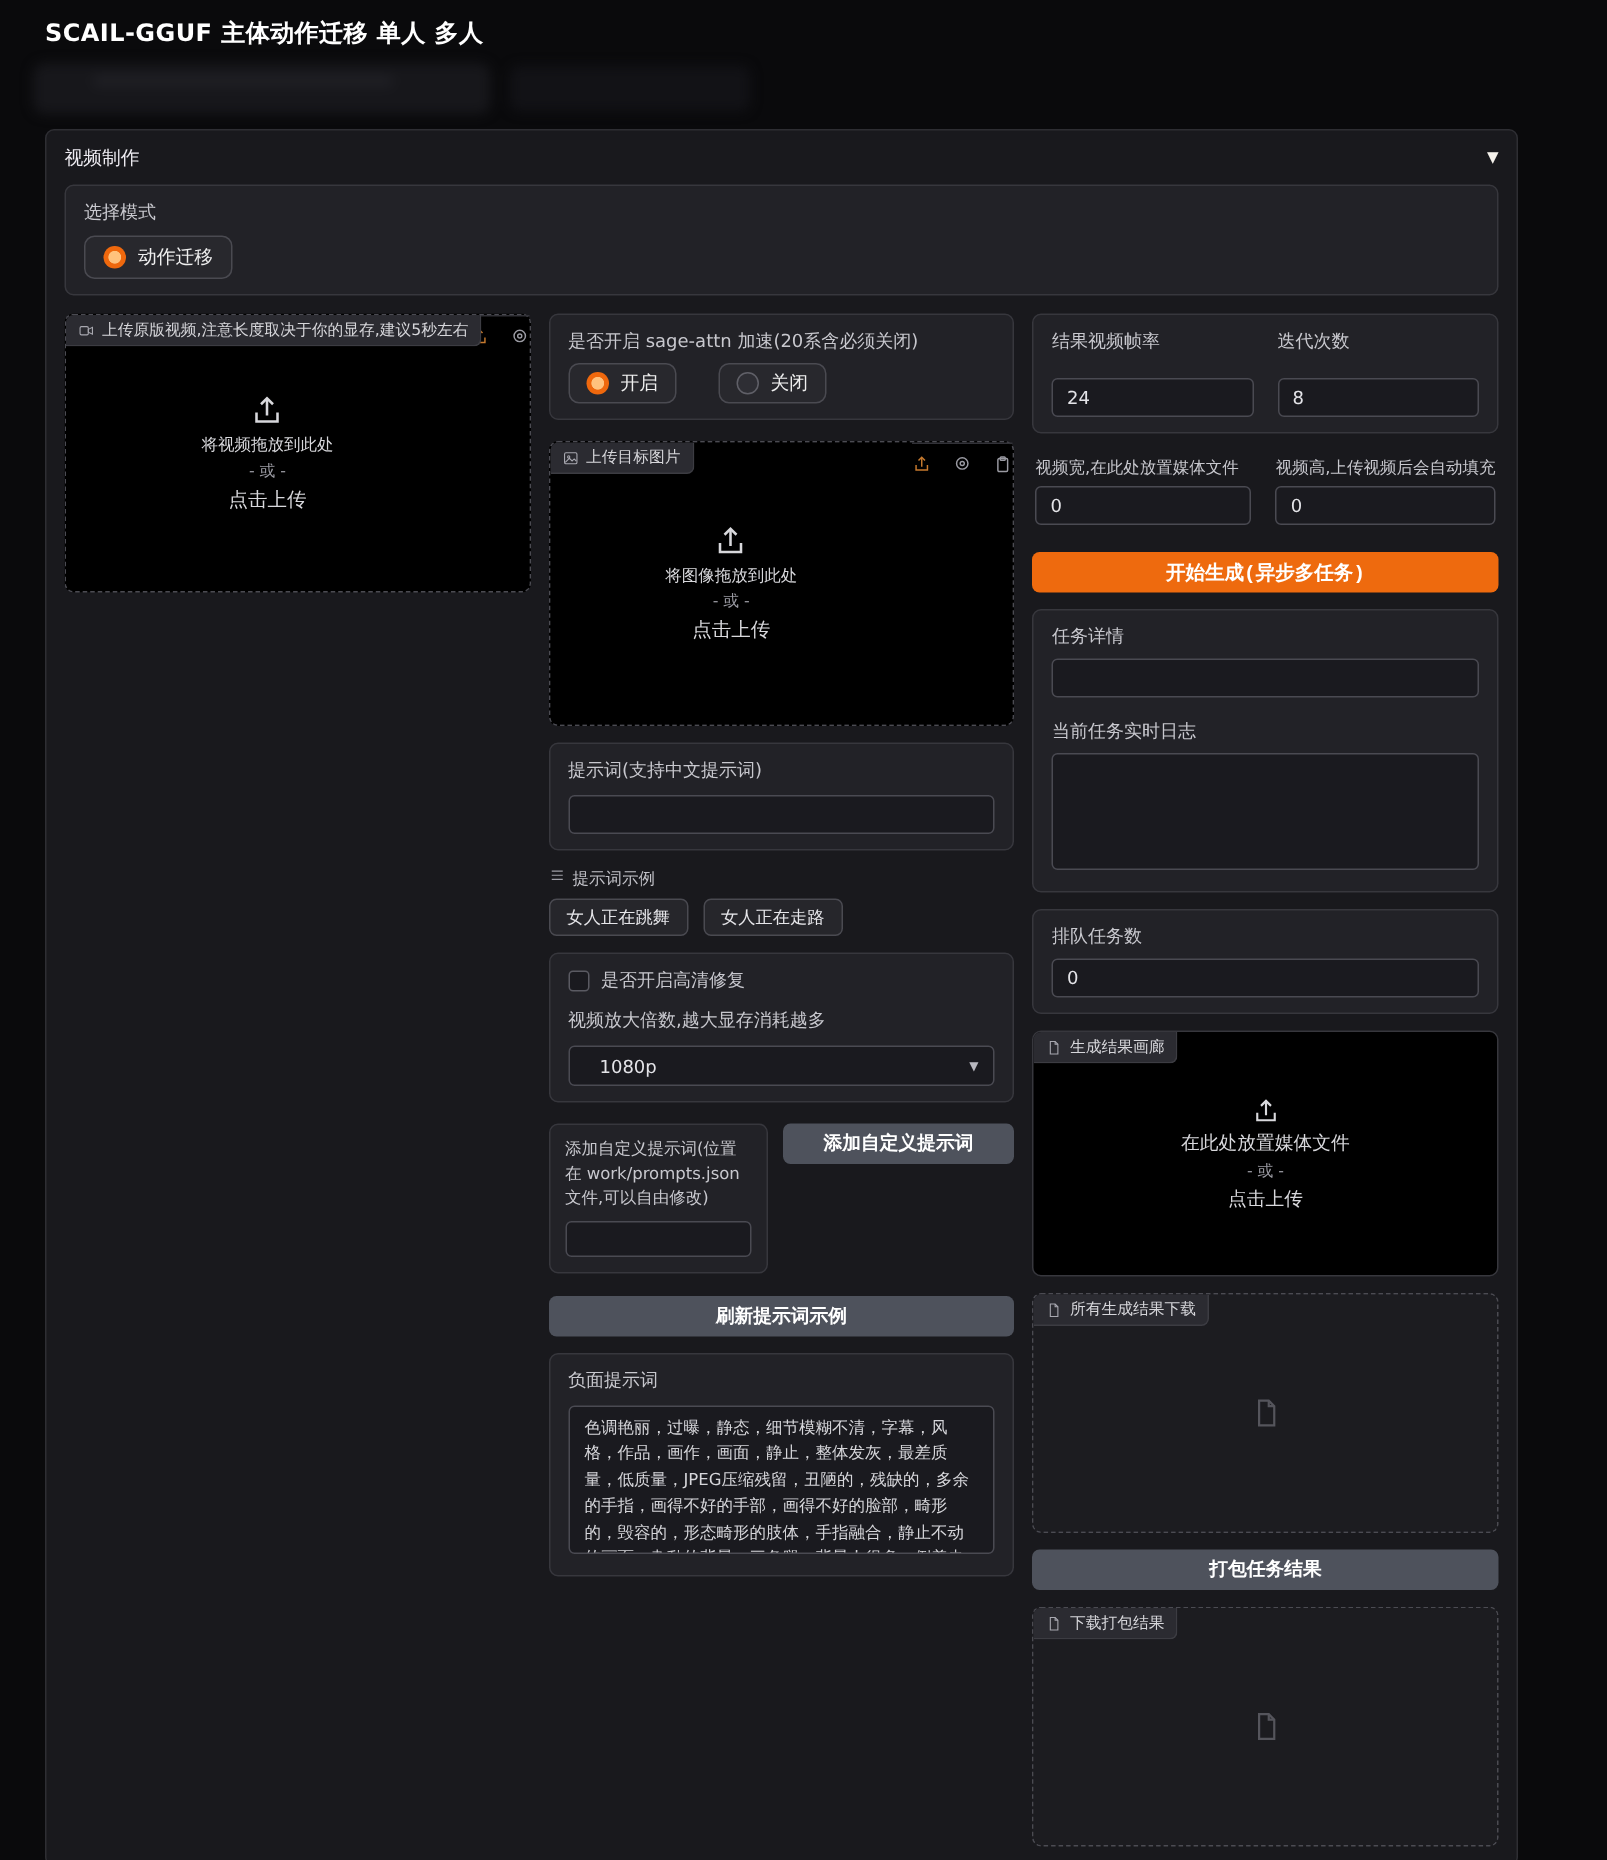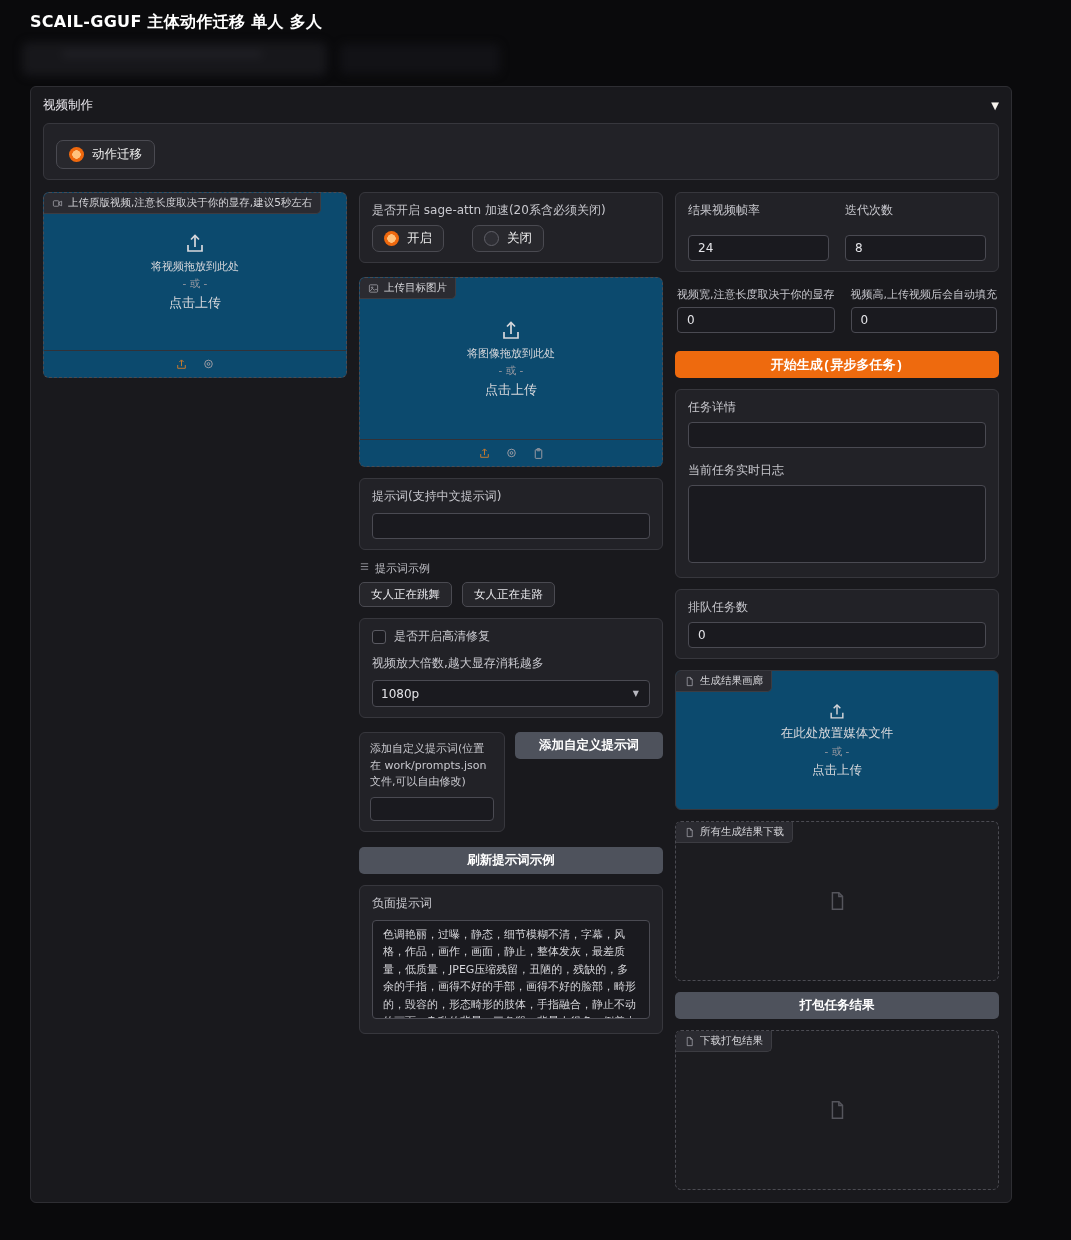--- a/index.html
+++ b/index.html
@@ -60,21 +60,21 @@
     padding:5px 12px;margin-top:7px;cursor:pointer;font-size:12.5px;color:#efefef;
   }
   .rdot{width:15px;height:15px;border-radius:50%;display:inline-block;flex:0 0 auto}
   .rdot.sel{background:radial-gradient(circle at 50% 50%, #ffc27d 0 4px, #ef680d 4.5px 100%)}
   .rdot.unsel{background:#2e2e34;border:1.5px solid #606068}
 
   .grid3{display:grid;grid-template-columns:1fr 1fr 1fr;gap:12px;margin-top:12px;align-items:start}
   .col{display:flex;flex-direction:column;gap:11px}
 
   
-  .upload{position:relative;border-radius:6px;background:#0c4a6e;display:flex;flex-direction:column}
+  .upload{position:relative;border-radius:6px;background:#000000;display:flex;flex-direction:row}
   .dashed{border:1px dashed var(--dash)}
   .solid{border:1px solid var(--block-border)}
   .chip{
     position:absolute;top:0;left:0;z-index:2;
     display:flex;align-items:center;gap:5px;
     background:var(--chip-bg);
     border-right:1px solid #3c3c42;border-bottom:1px solid #3c3c42;
     border-radius:5px 0 5px 0;
     padding:3px 8px;font-size:10.5px;color:#d6d6da;white-space:nowrap;
   }
@@ -112,21 +112,21 @@
     background:#26262b;border:1px solid #4a4a51;border-radius:5px;
     color:#e6e6ea;font-size:11.5px;padding:4px 11px;cursor:pointer;
     font-family:"DejaVu Sans","Liberation Sans",sans-serif;
   }
 
   .check-row{display:flex;align-items:center;gap:8px}
   .cb{width:14px;height:14px;border:1px solid #5a5a62;border-radius:3px;background:#1a1a1f;flex:0 0 auto;cursor:pointer}
   .select{
     position:relative;height:27px;background:var(--input-bg);
     border:1px solid var(--input-border);border-radius:4px;
-    display:flex;align-items:center;padding:0 8px;font-size:12px;color:#e4e4e8;cursor:pointer;
+    display:flex;align-items:center;padding:0 20px;font-size:12px;color:#e4e4e8;cursor:pointer;
   }
   .select .caret{position:absolute;right:10px;font-size:8px;color:#b8b8c0}
 
   .custom-row{display:grid;grid-template-columns:146px 1fr;gap:10px;align-items:start}
   .btn{
     display:block;width:100%;border:none;border-radius:5px;height:27px;
     background:var(--btn-gray);color:#fff;font-size:12.5px;font-weight:bold;cursor:pointer;
     font-family:Liberation Mono, monospace;
   }
   .btn.primary{background:var(--accent);color:#fff;font-size:13px}
@@ -151,20 +151,21 @@
     <div class="b3"></div>
   </div>
 
   <section class="panel">
     <div class="acc-head">
       <span class="acc-title">视频制作</span>
       <span class="acc-caret">▼</span>
     </div>
 
     <div class="block mode-block">
+      <span class="lbl">选择模式</span>
       <span class="radio-chip">
         <span class="rdot sel"></span>
         <span>动作迁移</span>
       </span>
     </div>
 
     <div class="grid3">
 
       <div class="col">
         <div class="upload dashed" style="height:186px">
@@ -305,21 +306,21 @@
             <input class="tb" type="text" value="24" style="">
           </div>
           <div class="fld">
             <span class="lbl">迭代次数</span>
             <input class="tb" type="text" value="8" style="">
           </div>
         </div>
 
         <div class="two-col" style="padding:4px 2px 2px 2px">
           <div class="fld">
-            <span class="lbl-sm">视频宽,注意长度取决于你的显存</span>
+            <span class="lbl-sm">视频宽,在此处放置媒体文件</span>
             <input class="tb" type="text" value="0" style="">
           </div>
           <div class="fld">
             <span class="lbl-sm">视频高,上传视频后会自动填充</span>
             <input class="tb" type="text" value="0" style="">
           </div>
         </div>
 
         <button class="btn primary" style="margin-top:5px">开始生成(异步多任务)</button>
 
@@ -328,21 +329,21 @@
           <input class="tb mt6" type="text" value="" style="">
           <span class="lbl" style="margin-top:14px">当前任务实时日志</span>
           <textarea class="ta mt6" style="height: 78px;"></textarea>
         </div>
 
         <div class="block">
           <span class="lbl">排队任务数</span>
           <input class="tb mt6" type="text" value="0" style="">
         </div>
 
-        <div class="upload solid" style="height:140px">
+        <div class="upload solid" style="height:164px">
           <div class="chip">
             <svg viewBox="0 0 24 24">
                 <path d="M7 3h7l4 4v14H7z"></path>
                 <path d="M14 3v4h4"></path>
               </svg>
             <span>生成结果画廊</span>
           </div>
           <div class="drop-center">
             <svg class="up-ic" style="width:20px;height:20px" viewBox="0 0 24 24">
                 <path d="M12 15V4"></path>

